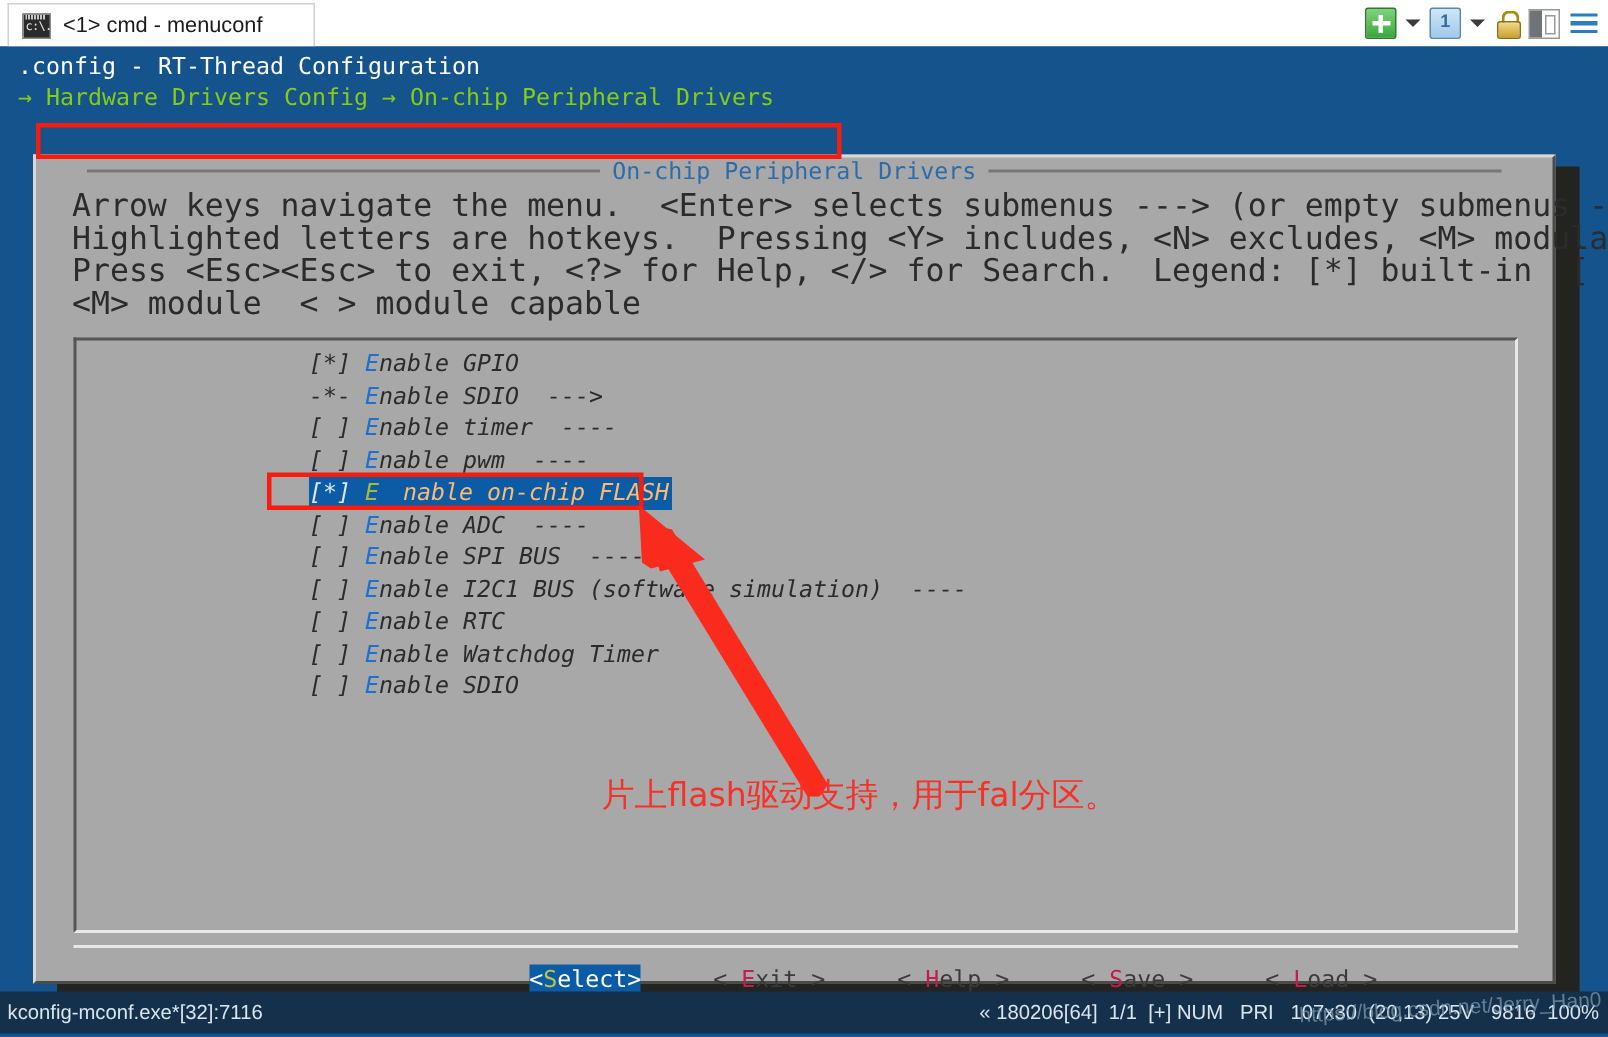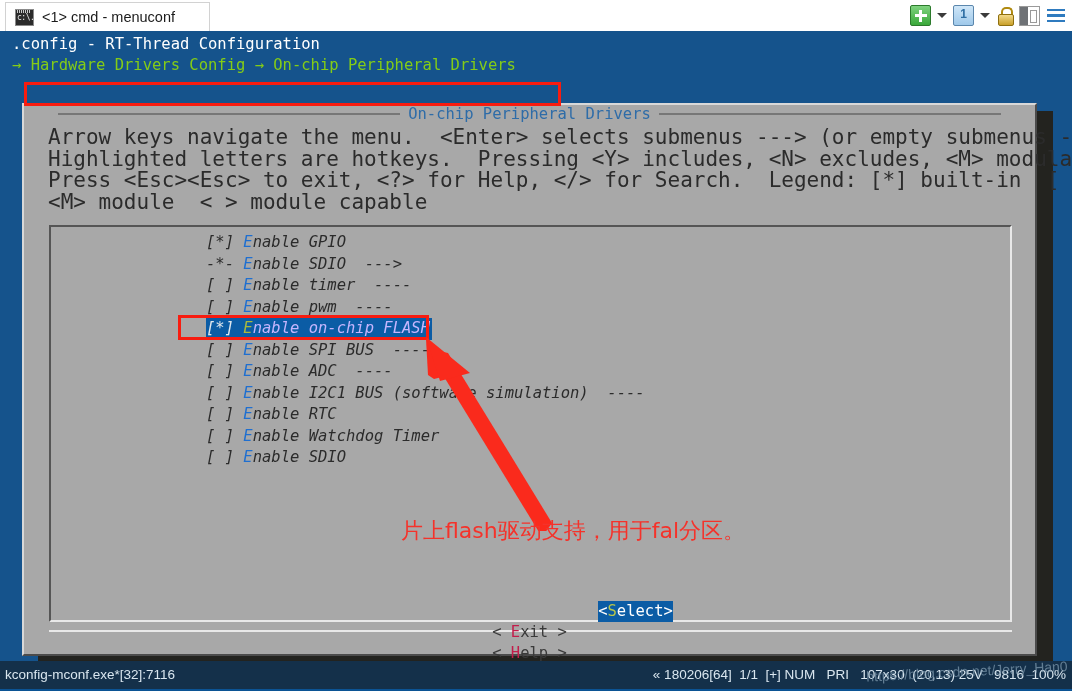--- a/index.html
+++ b/index.html
@@ -115,29 +115,29 @@
   }
   .menu{position:absolute;left:155px;top:5px;font-style:italic;}
   .row{height:21.5px;line-height:21.5px;font-size:15.5px;white-space:pre;color:#2b2b2b;display:block;}
   .row .mark{color:#2b2b2b;}
   .row .hot{color:#1f6fd0;}
   .row .txt{color:#2b2b2b;}
   .row .tail{color:#2b2b2b;}
   .row.sel{background:#0b5ca5;display:inline-block;padding-right:2px;}
   .row.sel .mark{color:#dfe7ee;}
   .row.sel .hot{color:#a8b83e;}
-  .row.sel .txt{color:#c4b5fd;}
+  .row.sel .txt{color:#fdba74;margin-left:16px;}
 
   .btnbar{
     position:absolute;left:25px;top:525px;width:963px;height:2px;background:#e8e8e8;
   }
   .buttons{
     position:absolute;left:0;right:0;top:535px;height:26px;
-    display:flex;justify-content:center;align-items:center;gap:0;
-    font-size:15.5px;white-space:pre;flex-direction:column;
+    display:flex;justify-content:center;align-items:center;gap:12px;
+    font-size:15.5px;white-space:pre;
   }
   .btn{color:#3a3a3a;margin:0 18px;}
   .btn .k{color:#c21d4b;}
   .btn.active{background:#0b5ca5;color:#ffffff;margin-left:230px;}
   .btn.active .k{color:#b9c64a;}
 
   
   .redbox{position:absolute;border:3px solid #f81c10;box-sizing:border-box;}
   .rb-bc{left:24px;top:51px;width:537px;height:24px;}
   .rb-sel{left:178px;top:284px;width:251px;height:25px;}
@@ -214,24 +214,24 @@
               <div class="row"><span class="mark">-*-</span><span> </span><span class="hot">E</span><span class="txt">nable SDIO</span><span class="tail">  ---&gt;</span></div>
             </div>
             <div>
               <div class="row"><span class="mark">[ ]</span><span> </span><span class="hot">E</span><span class="txt">nable timer</span><span class="tail">  ----</span></div>
             </div>
             <div>
               <div class="row"><span class="mark">[ ]</span><span> </span><span class="hot">E</span><span class="txt">nable pwm</span><span class="tail">  ----</span></div>
             </div>
             <div><div class="row sel"><span class="mark">[*]</span><span> </span><span class="hot">E</span><span class="txt">nable on-chip FLASH</span><span class="tail"></span></div></div>
             <div>
+              <div class="row"><span class="mark">[ ]</span><span> </span><span class="hot">E</span><span class="txt">nable ADC</span><span class="tail">  ----</span></div>
+            </div>
+            <div>
               <div class="row"><span class="mark">[ ]</span><span> </span><span class="hot">E</span><span class="txt">nable SPI BUS</span><span class="tail">  ----</span></div>
-            </div>
-            <div>
-              <div class="row"><span class="mark">[ ]</span><span> </span><span class="hot">E</span><span class="txt">nable ADC</span><span class="tail">  ----</span></div>
             </div>
             <div>
               <div class="row"><span class="mark">[ ]</span><span> </span><span class="hot">E</span><span class="txt">nable I2C1 BUS (software simulation)</span><span class="tail">  ----</span></div>
             </div>
             <div>
               <div class="row"><span class="mark">[ ]</span><span> </span><span class="hot">E</span><span class="txt">nable RTC</span><span class="tail"></span></div>
             </div>
             <div>
               <div class="row"><span class="mark">[ ]</span><span> </span><span class="hot">E</span><span class="txt">nable Watchdog Timer</span><span class="tail"></span></div>
             </div>

